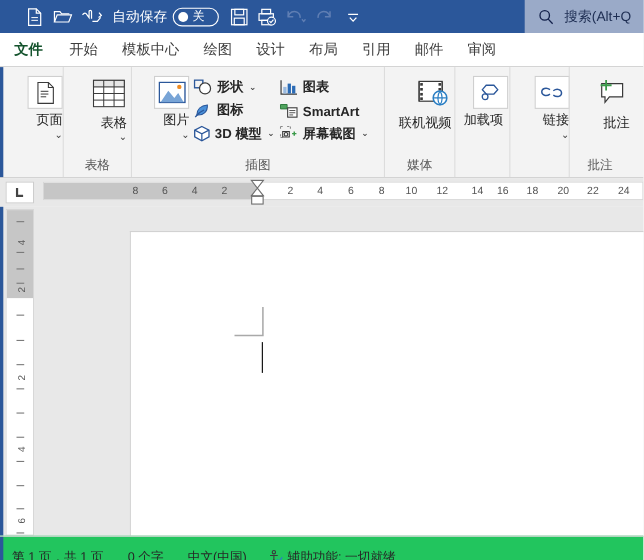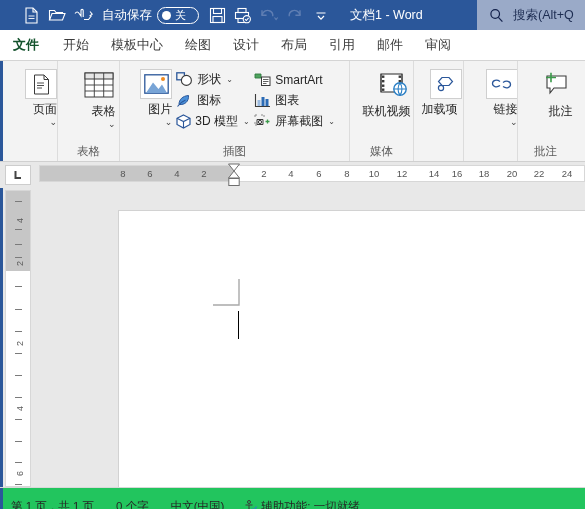--- a/index.html
+++ b/index.html
@@ -97,21 +97,21 @@
   .bigbtn .lbl{
     font-size:12px;color:#262626;margin-top:3px;line-height:14px;text-align:center;
     white-space:nowrap;
   }
   .bigbtn .lbl.two{white-space:normal;width:50px;line-height:14px;}
   .chev{
     font-size:9px;color:#444;line-height:8px;margin-top:2px;
   }
   .smallcol{display:flex;flex-direction:column;justify-content:flex-start;padding-top:4px;}
   .smallbtn{
-    display:flex;align-items:center;height:21px;padding:0 3px;
+    display:flex;align-items:center;height:21px;padding:0 3px;font-weight:bold;
   }
   .smallbtn .sico{width:19px;height:17px;display:flex;align-items:center;justify-content:center;}
   .smallbtn .slbl{font-size:12px;color:#262626;margin-left:3px;white-space:nowrap;}
   .smallbtn .schev{font-size:8px;color:#444;margin-left:5px;}
 
   
   .rulerrow{
     position:absolute;left:0;top:162px;width:585px;height:26px;background:#e8e8e8;
   }
   .tabsel{
@@ -239,21 +239,20 @@
             <path d="M13 3.2 V8.3 H8.4" fill="none" stroke="#5f7eb3" stroke-width="1.4"></path>
           </svg>
       </div>
 
       <div class="qat-btn">
         <svg width="14" height="14" viewBox="0 0 14 14">
             <path d="M2.5 5 h9 M4 8 l3 3.2 3 -3.2" fill="none" stroke="#ffffff" stroke-width="1.2"></path>
           </svg>
       </div>
 
-      <div class="doc-title">文档1  -  Word</div>
     </div>
 
     <div class="searchbox">
       <div class="sicon">
         <svg width="15" height="15" viewBox="0 0 15 15">
             <circle cx="6.2" cy="6" r="4.3" fill="none" stroke="#12204a" stroke-width="1.2"></circle>
             <path d="M9.4 9.4 L13.4 13.6" stroke="#12204a" stroke-width="1.2"></path>
           </svg>
       </div>
       <div class="stext">搜索(Alt+Q</div>
@@ -352,37 +351,37 @@
             </div>
             <div class="slbl">3D 模型</div>
             <div class="schev">⌄</div>
           </div>
         </div>
 
         <div class="smallcol" style="width:98px;">
           <div class="smallbtn">
             <div class="sico">
               <svg width="17" height="15" viewBox="0 0 17 15">
-                  <path d="M1 2 h6 v4 h-6 z" fill="#4fa35e" stroke="#2f7a3f" stroke-width="0.9"></path>
-                  <rect x="7.5" y="5" width="8.5" height="8.5" fill="#ffffff" stroke="#3a3a3a" stroke-width="1"></rect>
-                  <path d="M9 7.5 h5.5 M9 9.5 h5.5 M9 11.5 h3.5" stroke="#3a3a3a" stroke-width="0.8"></path>
-                </svg>
-            </div>
-            <div class="slbl">SmartArt</div>
-          </div>
-          <div class="smallbtn">
-            <div class="sico">
-              <svg width="17" height="15" viewBox="0 0 17 15">
                   <path d="M1.5 1 V13.5 H16" fill="none" stroke="#3a3a3a" stroke-width="1.1"></path>
                   <rect x="3.5" y="7" width="3" height="6" fill="#9bbbe0"></rect>
                   <rect x="7.5" y="4" width="3" height="9" fill="#2b6bb5"></rect>
                   <rect x="11.5" y="6" width="3" height="7" fill="#2b6bb5"></rect>
                 </svg>
             </div>
             <div class="slbl">图表</div>
+          </div>
+          <div class="smallbtn">
+            <div class="sico">
+              <svg width="17" height="15" viewBox="0 0 17 15">
+                  <path d="M1 2 h6 v4 h-6 z" fill="#4fa35e" stroke="#2f7a3f" stroke-width="0.9"></path>
+                  <rect x="7.5" y="5" width="8.5" height="8.5" fill="#ffffff" stroke="#3a3a3a" stroke-width="1"></rect>
+                  <path d="M9 7.5 h5.5 M9 9.5 h5.5 M9 11.5 h3.5" stroke="#3a3a3a" stroke-width="0.8"></path>
+                </svg>
+            </div>
+            <div class="slbl">SmartArt</div>
           </div>
           <div class="smallbtn">
             <div class="sico">
               <svg width="17" height="15" viewBox="0 0 17 15">
                   <path d="M1 1 h3 M7 1 h3 M1 1 v3 M1 8 v3 M1 11 h3 M10 1 v3" fill="none" stroke="#8a8a8a" stroke-width="1" stroke-dasharray="2 1.6"></path>
                   <path d="M3 5.5 h6 v5 h-6 z" fill="none" stroke="#3a3a3a" stroke-width="1"></path>
                   <circle cx="6" cy="8" r="1.6" fill="none" stroke="#3a3a3a" stroke-width="1"></circle>
                   <path d="M11.5 7.5 h4 M13.5 5.5 v4" stroke="#3a9a4a" stroke-width="1.3"></path>
                 </svg>
             </div>

